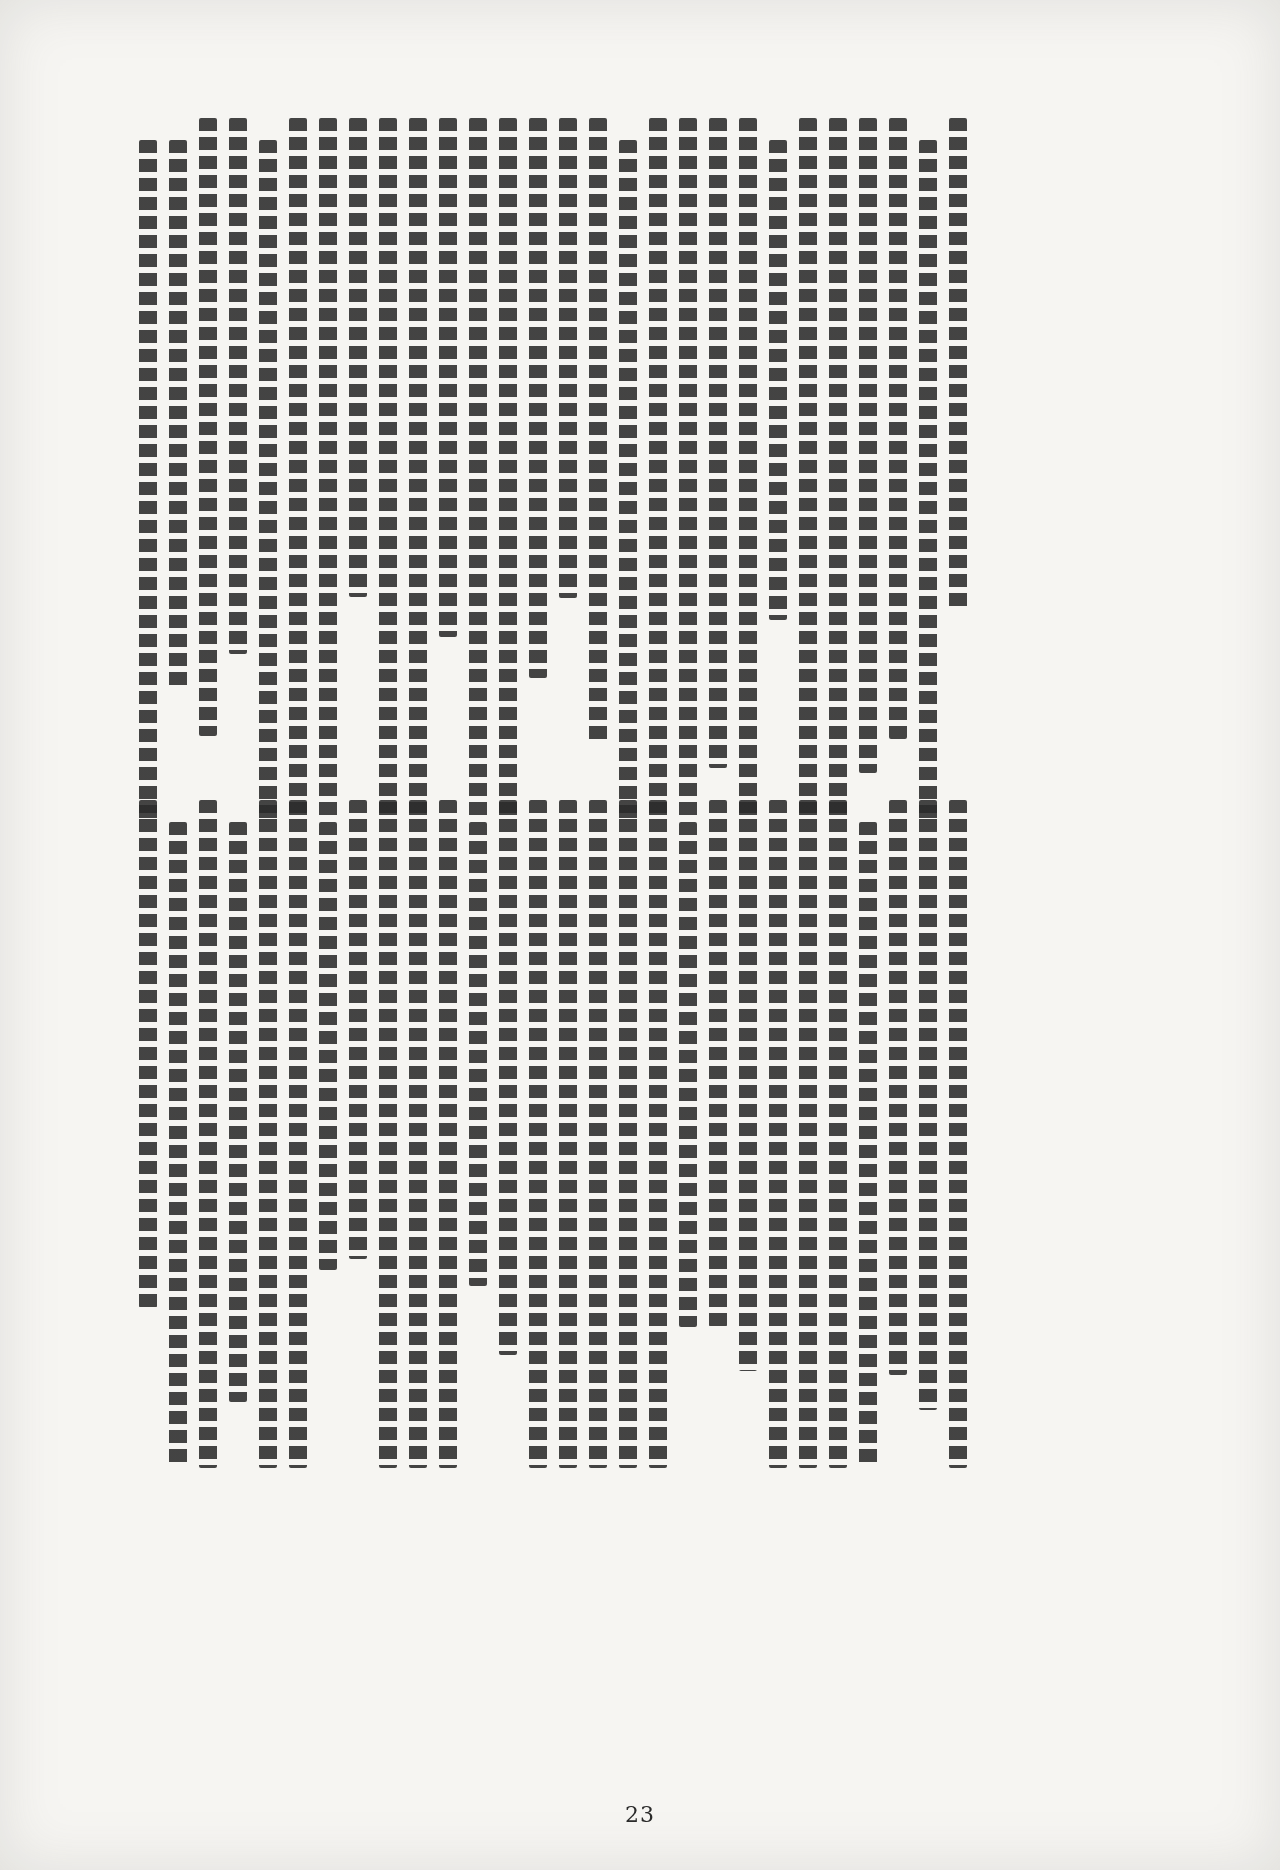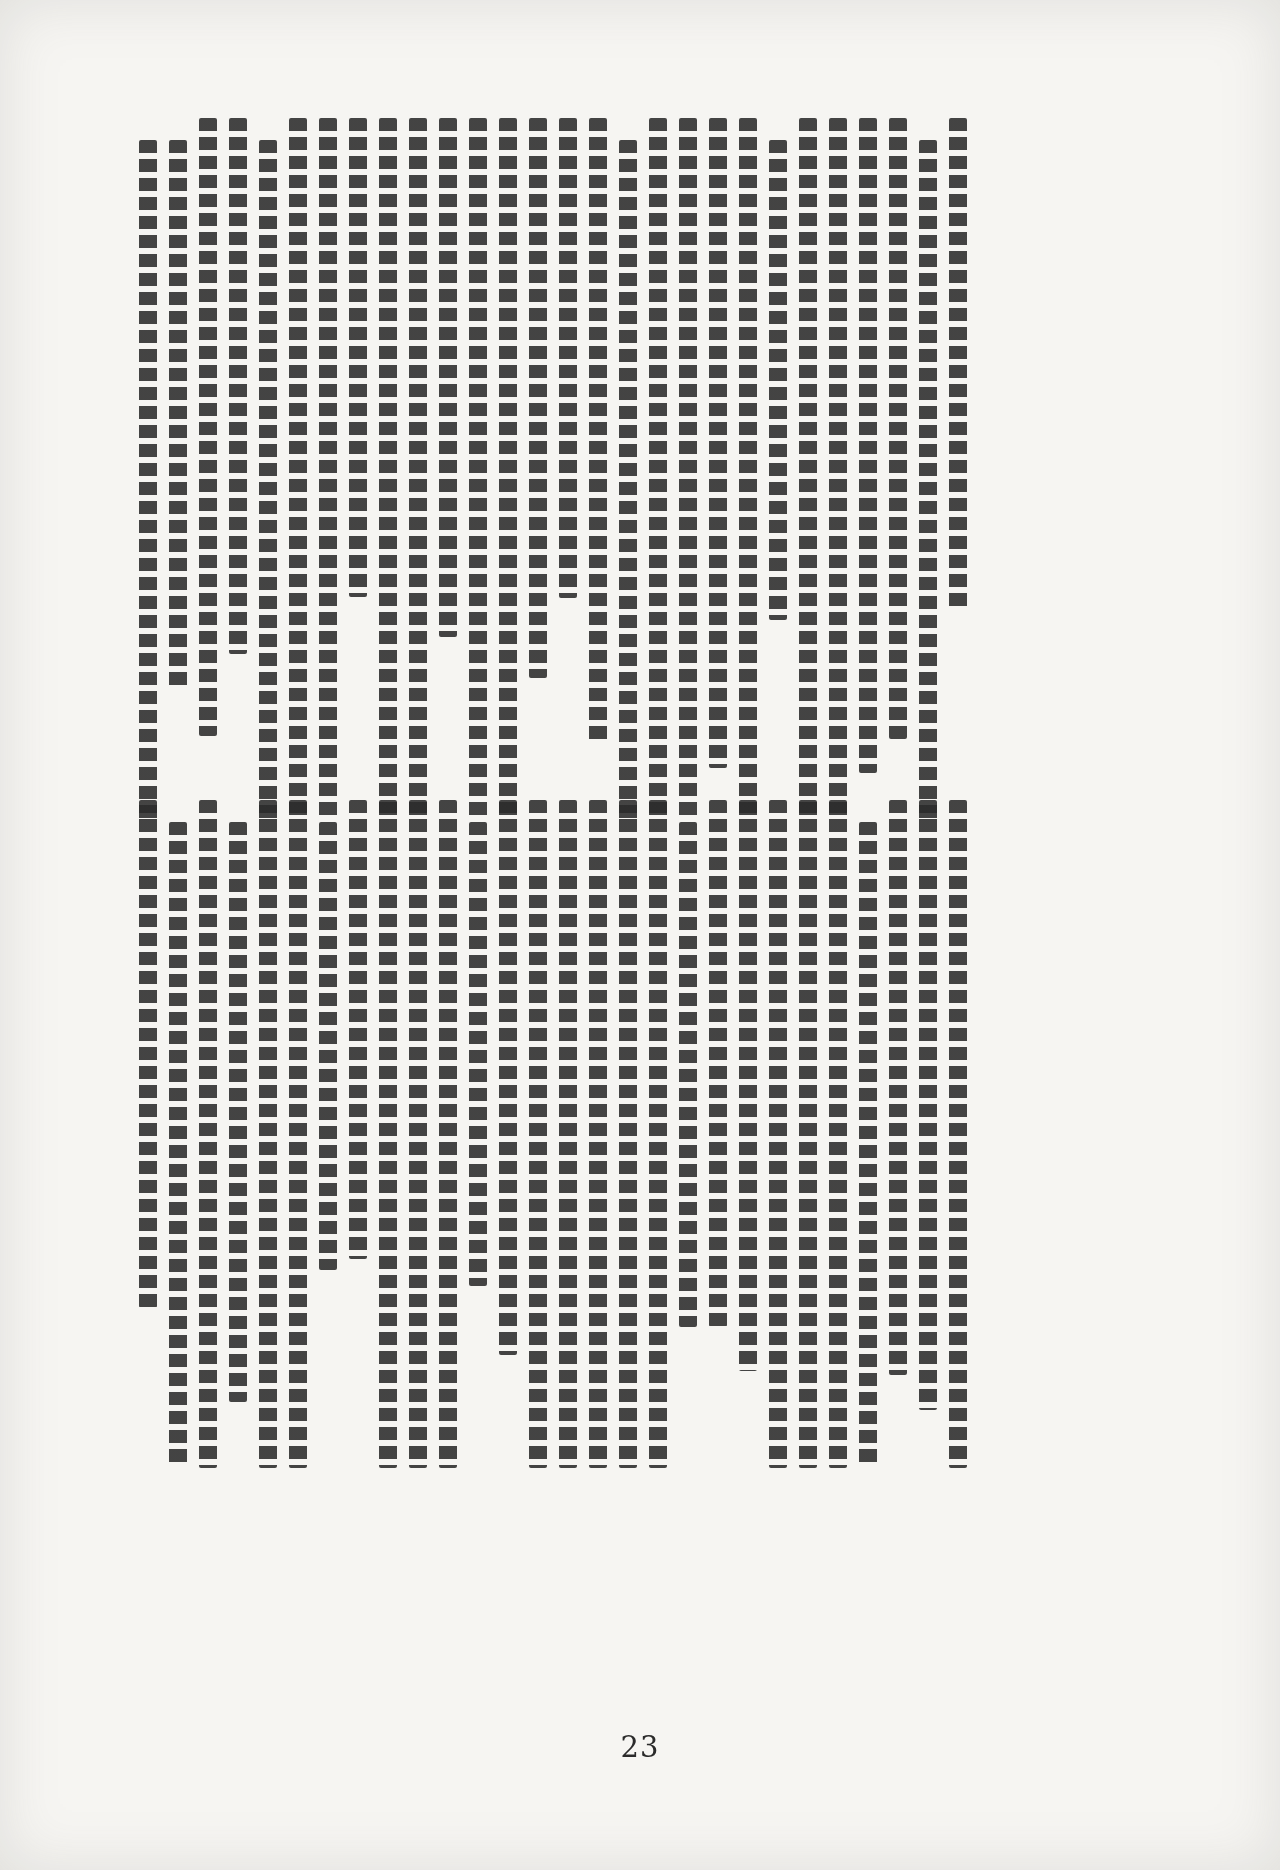--- a/index.html
+++ b/index.html
@@ -42,22 +42,22 @@
       rgba(43,43,43,0.88) 0px,
       rgba(43,43,43,0.88) 13px,
       rgba(43,43,43,0.0) 13px,
       rgba(43,43,43,0.0) 19px
     );
   }
   .page-number {
     position: absolute;
     left: 50%;
     transform: translateX(-50%);
-    top: 1730px;
-    font-size: 29px;
+    top: 1802px;
+    font-size: 22px;
     letter-spacing: 1px;
     color: #2b2b2b;
   }
 </style>
 </head>
 <body>
 
 <div class="page" style="background: rgb(246, 245, 242);">
 
   <div class="text-block upper">

